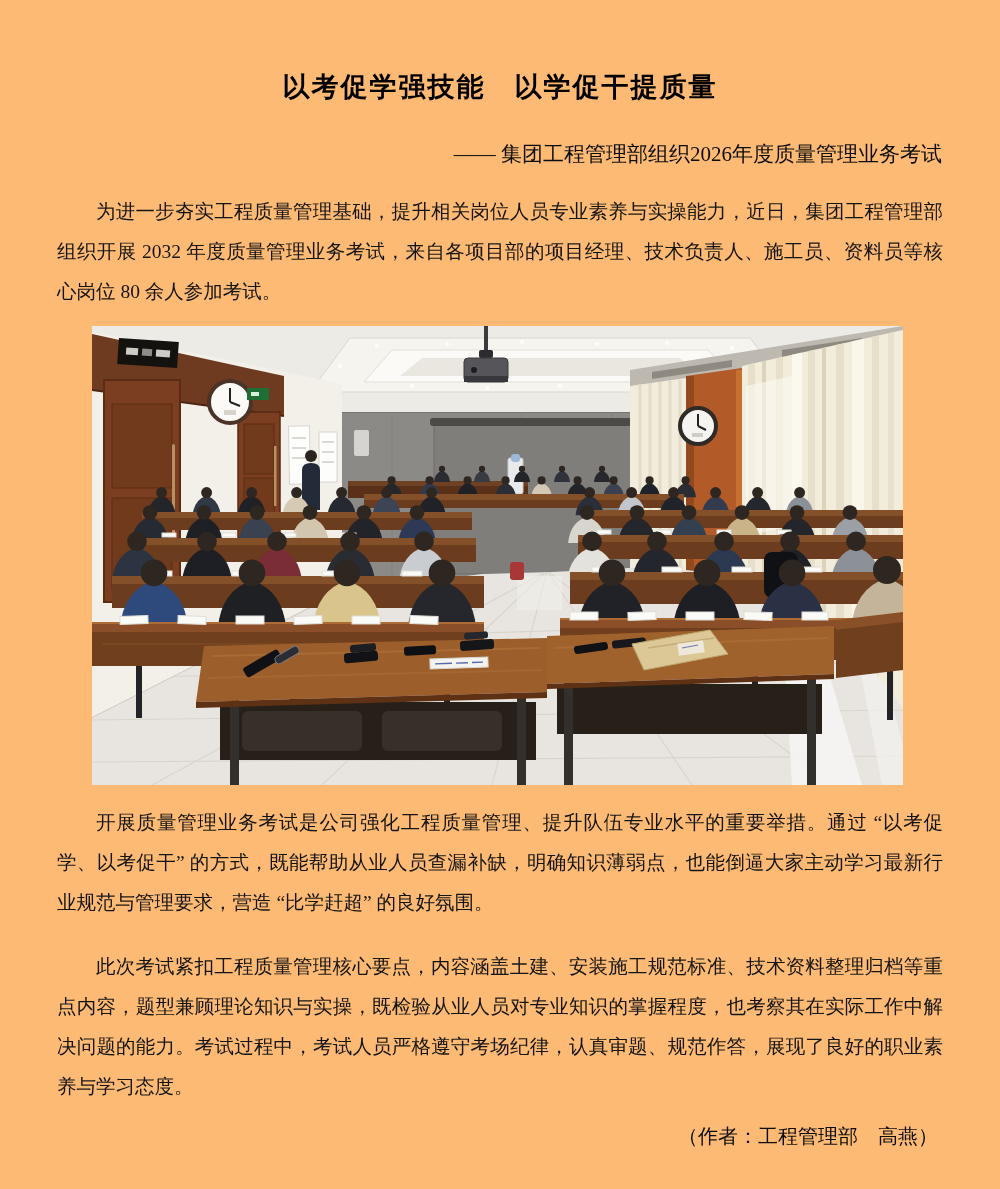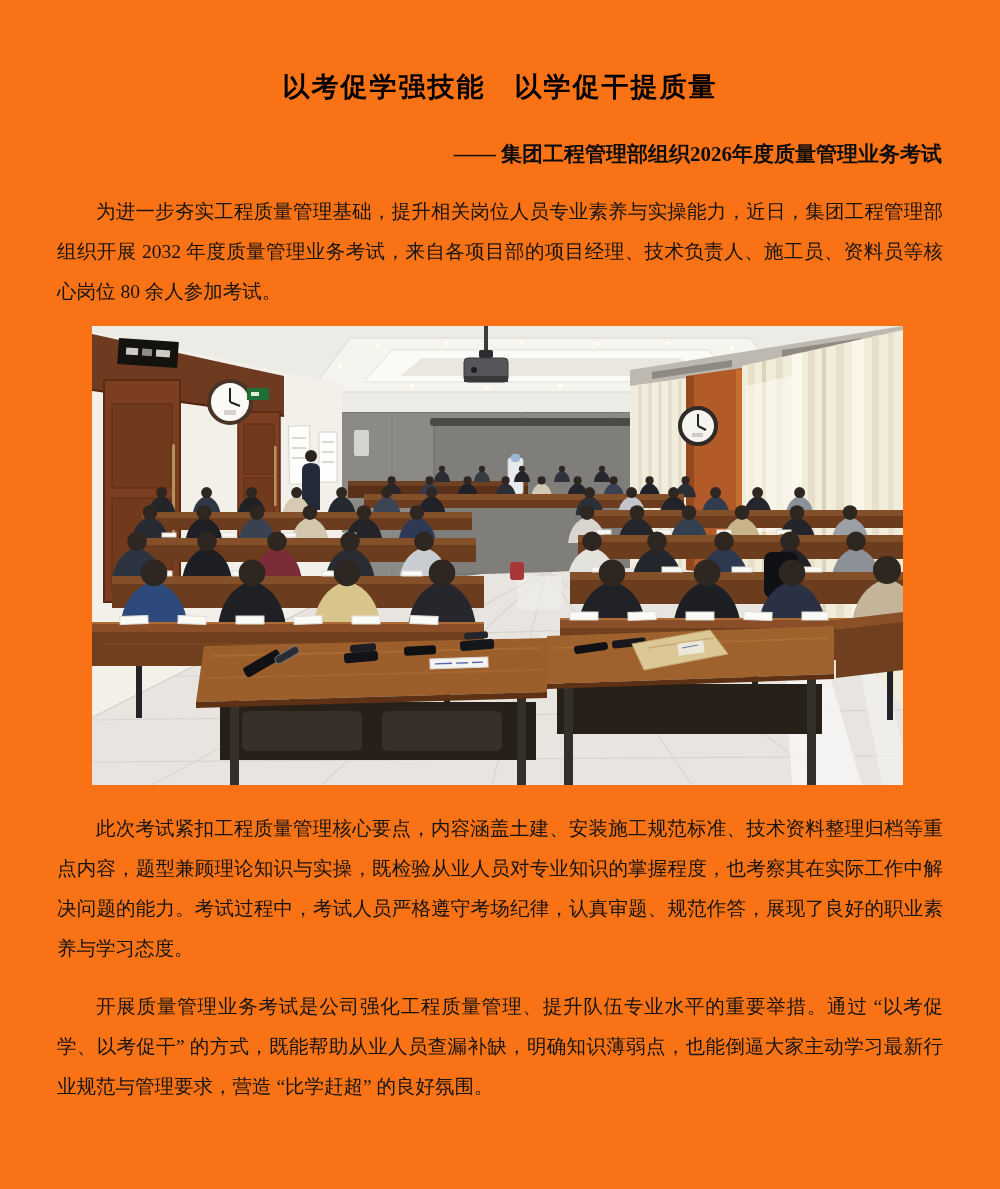--- a/index.html
+++ b/index.html
@@ -1,21 +1,21 @@
 <!DOCTYPE html>
 <html><head>
 <meta charset="utf-8">
 <style>
   html,body{margin:0;padding:0;background:#ffffff;}
-  .page{position:relative;width:1000px;height:1189px;background:#f97316;overflow:hidden;
+  .page{position:relative;width:1000px;height:1189px;background:#fdba74;overflow:hidden;
         font-family:"Liberation Serif","DejaVu Serif",serif;color:#111;}
   .title{margin:0;padding-top:70px;text-align:center;
          font-family:"DejaVu Sans","Liberation Sans",sans-serif;
          font-weight:700;font-size:27px;letter-spacing:2px;color:#000;line-height:34px;}
-  .subtitle{margin:36px 58px 8px 0;text-align:right;font-weight:700;font-size:21px;line-height:28px;color:#0d0d0d;}
+  .subtitle{margin:36px 58px 8px 0;text-align:right;font-weight:400;font-size:21px;line-height:28px;color:#0d0d0d;}
   .para{margin:0 57px;font-size:19.5px;line-height:40px;text-align:justify;text-indent:2em;color:#141414;}
   .para-1{margin-top:24px;}
   .para-2{margin-top:24px;}
   .para-3{margin-top:18px;}
   .figure{margin:14px 0 0 92px;width:811px;height:459px;padding:0;}
   .figure svg{display:block;}
   .author{margin:14px 62px 0 0;text-align:right;font-size:20px;line-height:30px;color:#0d0d0d;}
 </style>
 </head>
 <body>
@@ -389,18 +389,19 @@
         <g>
           <polygon points="540,318 618,304 636,328 552,344" fill="#dcc897" stroke="#c0a870"></polygon>
           <line x1="556" y1="322" x2="622" y2="312" stroke="#c4ac78" stroke-width="1.5"></line>
           <rect x="586" y="316" width="26" height="12" fill="#eee8da" transform="rotate(-8 599 322)"></rect>
           <line x1="590" y1="322" x2="606" y2="319" stroke="#6a7ab0" stroke-width="1.2"></line>
         </g>
       </g>
     </svg>
   </figure>
 
+  <p class="para para-3">开展质量管理业务考试是公司强化工程质量管理、提升队伍专业水平的重要举措。通过 “以考促学、以考促干” 的方式，既能帮助从业人员查漏补缺，明确知识薄弱点，也能倒逼大家主动学习最新行业规范与管理要求，营造 “比学赶超” 的良好氛围。</p>
+
   <p class="para para-2">此次考试紧扣工程质量管理核心要点，内容涵盖土建、安装施工规范标准、技术资料整理归档等重点内容，题型兼顾理论知识与实操，既检验从业人员对专业知识的掌握程度，也考察其在实际工作中解决问题的能力。考试过程中，考试人员严格遵守考场纪律，认真审题、规范作答，展现了良好的职业素养与学习态度。</p>
 
-  <p class="para para-3">开展质量管理业务考试是公司强化工程质量管理、提升队伍专业水平的重要举措。通过 “以考促学、以考促干” 的方式，既能帮助从业人员查漏补缺，明确知识薄弱点，也能倒逼大家主动学习最新行业规范与管理要求，营造 “比学赶超” 的良好氛围。</p>
-
+  <div class="author">（作者：工程管理部　高燕）</div>
 
 </div>
 
 </body></html>

